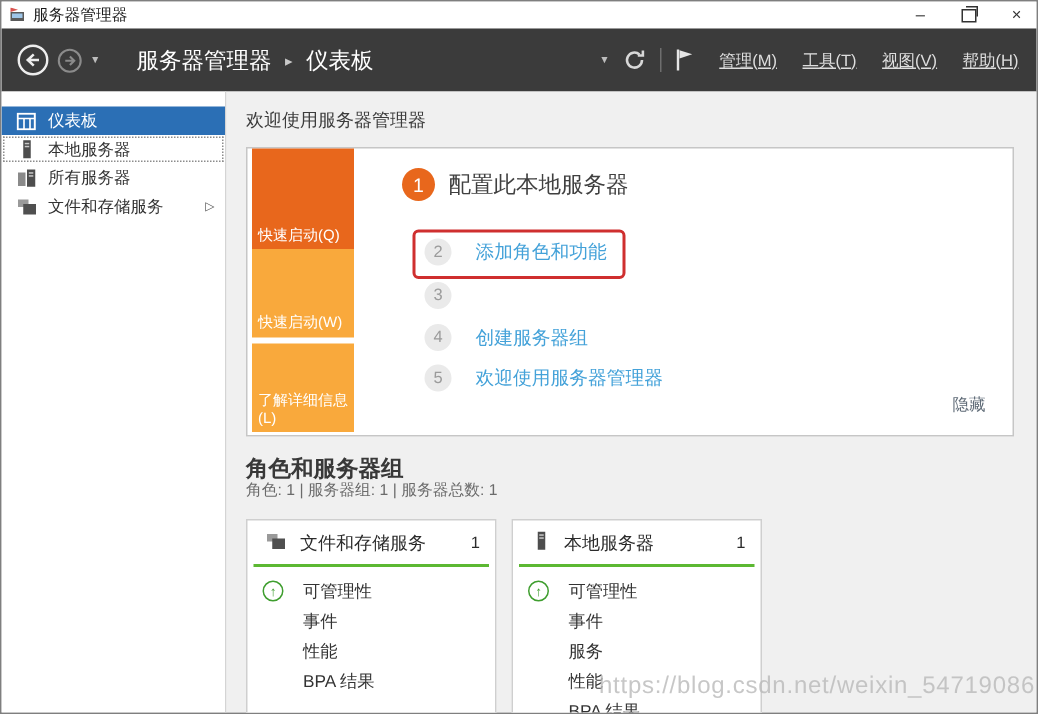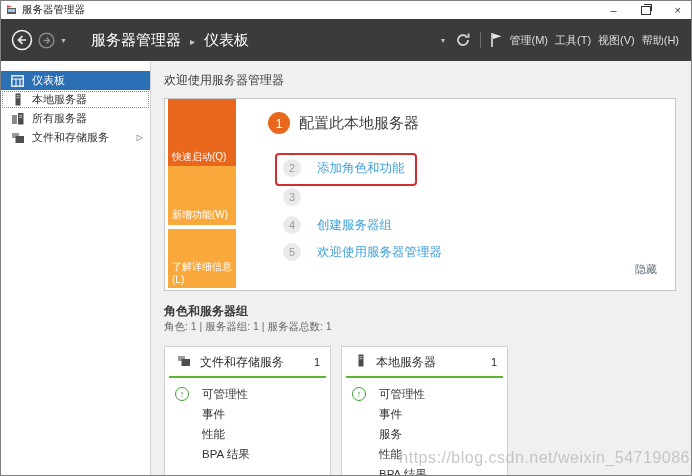--- a/index.html
+++ b/index.html
@@ -18,21 +18,21 @@
   
   .navbar{position:absolute;top:18px;left:0;right:0;height:42px;background:#3b3b3b;display:flex;align-items:center;}
   .navbtn{display:inline-flex;align-items:center;justify-content:center;}
   .back{margin-left:10px;}
   .fwd{margin-left:5px;}
   .caret{font-size:7px;color:#bdbdbd;margin-left:5px;}
   .breadcrumb{margin-left:24px;display:flex;align-items:center;gap:9px;font-size:15px;color:#ffffff;}
   .bc-sep{font-size:10px;color:#c9c9c9;padding-top:2px;}
   .nav-right{margin-left:auto;display:flex;align-items:center;padding-right:12px;}
   .vsep{width:1px;height:16px;background:#6e6e6e;margin:0 9px;}
-  .menu{font-size:11px;color:#dedede;margin-left:7px;cursor:default;}
+  .menu{font-size:11px;color:#dedede;margin-left:17px;cursor:default;text-decoration:underline;}
   .refresh-icon{margin-left:8px;display:inline-flex;}
   .flag-icon{display:inline-flex;}
 
   
   .sidebar{position:absolute;top:60px;left:0;width:149px;bottom:0;background:#ffffff;border-right:1px solid #d4d4d4;}
   .s-item{height:19px;display:flex;align-items:center;padding-left:9px;font-size:11px;color:#333;position:relative;margin-top:0;}
   .s-list{margin-top:10px;}
   .s-item.selected{background:#2b6fb5;color:#fff;}
   .s-item.focused{outline:1px dotted #8c8c8c;outline-offset:-2px;}
   .sicon{width:15px;height:14px;margin-right:7px;display:inline-flex;align-items:center;justify-content:center;}
@@ -57,21 +57,21 @@
   .step .num{width:18px;height:18px;border-radius:50%;background:#eaeaea;color:#9b9b9b;font-size:11px;
     display:flex;align-items:center;justify-content:center;}
   .step .slabel{margin-left:16px;font-size:12.5px;color:#44a2d9;}
   .step2{left:118px;top:60px;}
   .step3{left:118px;top:89px;}
   .step4{left:118px;top:117px;}
   .step5{left:118px;top:144px;}
   .annotation{position:absolute;left:110px;top:54px;width:138px;height:29px;border:2px solid #cf2f2f;border-radius:4px;pointer-events:none;}
   .hide-link{position:absolute;right:18px;top:163px;font-size:11px;color:#5f6b77;cursor:default;text-align:center;}
 
-  .roles-title{position:absolute;left:13px;top:242px;font-size:12px;font-weight:bold;color:#383838;}
+  .roles-title{position:absolute;left:13px;top:242px;font-size:15px;font-weight:bold;color:#383838;}
   .roles-sub{position:absolute;left:13px;top:259px;font-size:10.5px;color:#6b6b6b;}
 
   .tile{position:absolute;top:285px;width:165px;height:200px;background:#ffffff;border:1px solid #cfcfcf;}
   .tile1{left:13px;}
   .tile2{left:190px;}
   .tile-head{height:26px;display:flex;align-items:center;padding:2px 10px 0 12px;font-size:12px;color:#2b2b2b;cursor:default;}
   .tile-head .ttitle{margin-left:9px;}
   .tile-head .tcount{margin-left:auto;font-size:11px;color:#2b2b2b;}
   .tile-rule{height:2px;background:#5cb832;margin:1px 4px 0 4px;}
   .tile-rows{padding-top:6px;}
@@ -191,21 +191,21 @@
   </div>
 
   <div class="main">
     <div class="welcome-heading">欢迎使用服务器管理器</div>
 
     <div class="panel">
       <div class="qtab qtab1">
         <span class="qlabel">快速启动(Q)</span>
       </div>
       <div class="qtab qtab2">
-        <span class="qlabel">新增功能(W)</span>
+        <span class="qlabel">快速启动(W)</span>
       </div>
       <div class="qtab qtab3">
         <span class="qlabel">了解详细信息(L)</span>
       </div>
 
       <div class="step1-circle">1</div>
       <div class="step1-label">配置此本地服务器</div>
 
       <div class="step step2">
         <span class="num">2</span>

